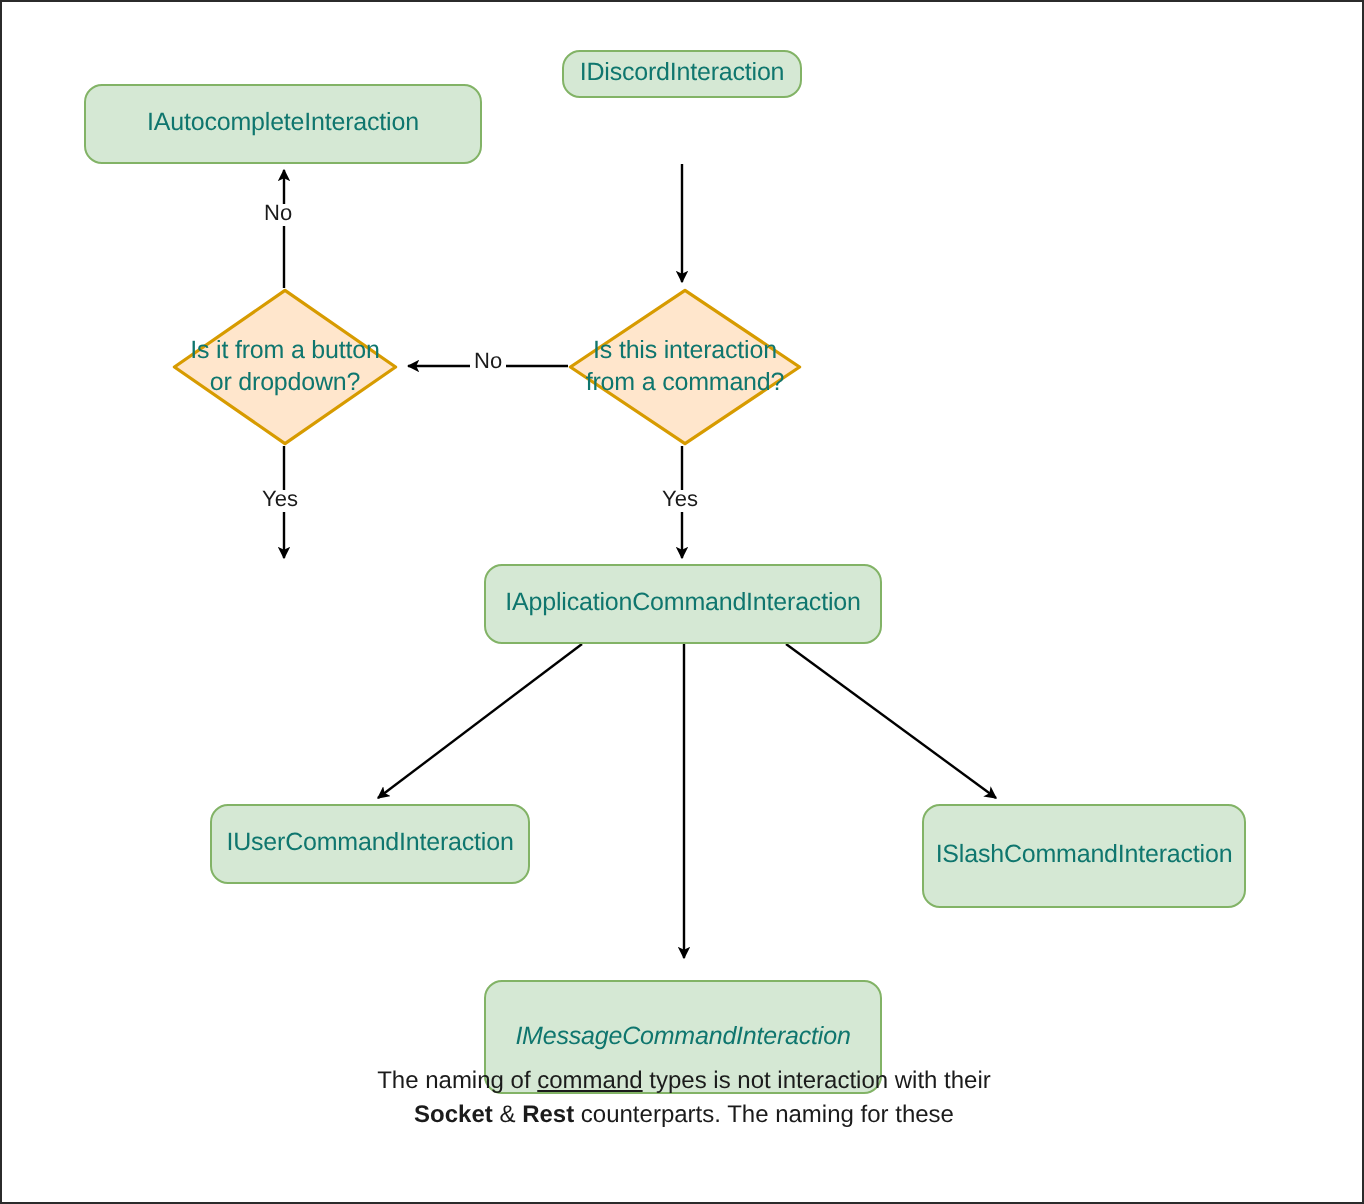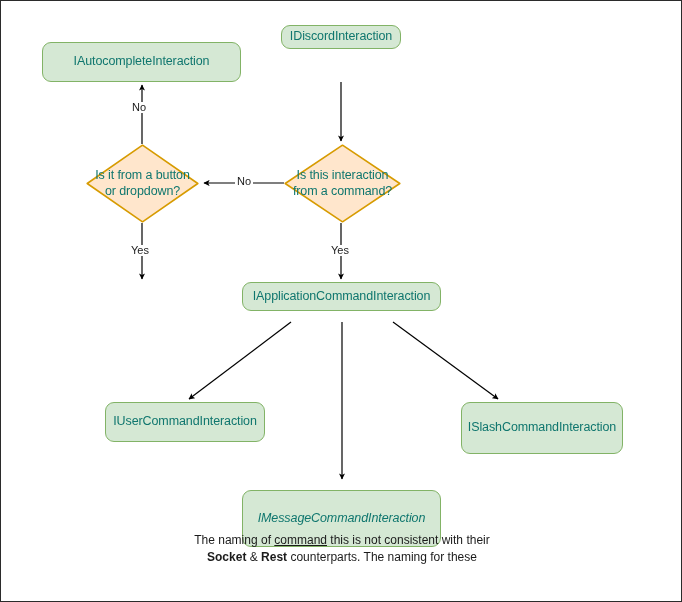--- a/index.html
+++ b/index.html
@@ -146,21 +146,21 @@
   </div>
 
   <div class="node decision" style="left:283px; top:143px; width:117px; height:79px;">
     <svg class="diamond-shape" viewBox="0 0 117 79" preserveAspectRatio="none" xmlns="http://www.w3.org/2000/svg">
       <polygon points="58.5,1.2 115.8,39.5 58.5,77.8 1.2,39.5" fill="#ffe6cc" stroke="#d79b00" stroke-width="1.6" stroke-linejoin="round"></polygon>
     </svg>
     <span class="diamond-label">Is this interaction from a command?</span>
   </div>
 
 
-  <div class="node process" style="left:241px; top:281px; width:199px; height:29px;">
+  <div class="node process" style="left:241px; top:281px; width:199px; height:40px;">
     <span>IApplicationCommandInteraction</span>
   </div>
 
   <div class="node process" style="left:60px; top:401px; width:160px; height:40px;margin-left:44px;">
     <span>IUserCommandInteraction</span>
   </div>
 
   <div class="node process" style="left:460px; top:401px; width:162px; height:52px;">
     <span>ISlashCommandInteraction</span>
   </div>
@@ -172,20 +172,20 @@
   <div class="edge-label" style="left:129px; top:101px;">No</div>
 
   <div class="edge-label" style="left:234px; top:175px;">No</div>
 
   <div class="edge-label" style="left:128px; top:244px;">Yes</div>
 
   <div class="edge-label" style="left:328px; top:244px;">Yes</div>
 
   <div id="caption">
     <div>
-      <span>The naming of </span><span class="u">command</span><span> this is not consistent with their</span>
+      <span>The naming of </span><span class="u">command</span><span> types is not interaction with their</span>
     </div>
     <div>
       <span class="b">Socket</span><span> &amp; </span><span class="b">Rest</span><span> counterparts. The naming for these</span>
     </div>
   </div>
 
 </div>
 
 </body></html>

